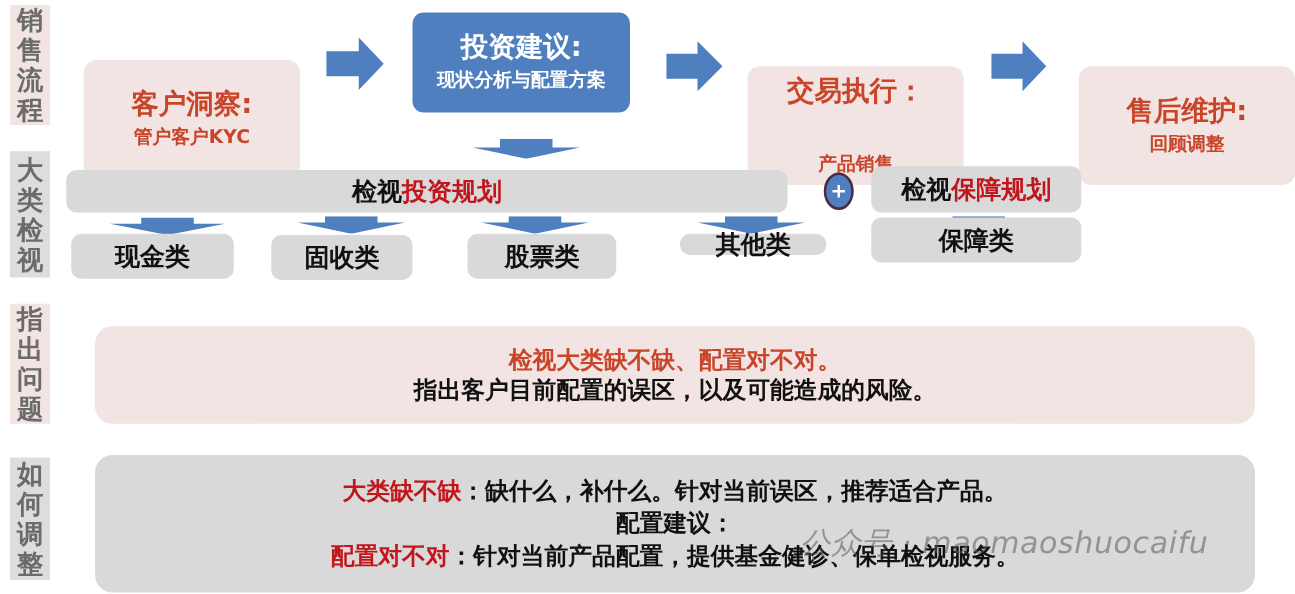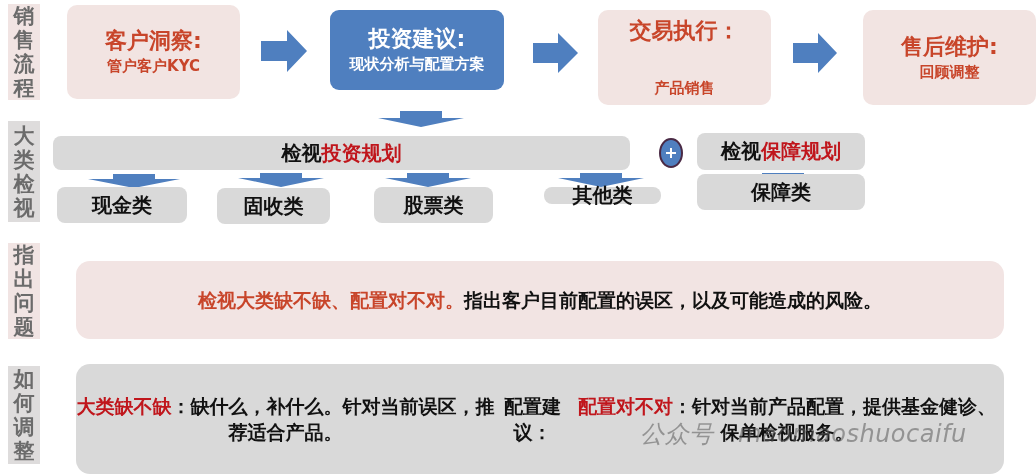--- a/index.html
+++ b/index.html
@@ -4,28 +4,28 @@
 <style>
   html, body { margin:0; padding:0; }
   body { width:1036px; height:475px; background:#ffffff; position:relative; overflow:hidden;
          font-family:"DejaVu Sans","Liberation Sans",sans-serif; font-weight:bold; }
   .abs { position:absolute; }
   .rowlabel { position:absolute; left:8px; width:32px; display:flex; flex-direction:column; align-items:center; justify-content:center;
               color:#6b6b6b; font-size:21px; line-height:24px; }
   .rowlabel.pink { background:#f1e4e3; }
   .rowlabel.gray { background:#dedcdc; }
   .stage { position:absolute; border-radius:10px; display:flex; flex-direction:column; align-items:center; justify-content:center; text-align:center; }
-  .stage.pink { background:#f2e4e2; color:#c8452a; }
+  .stage.pink { background:#f2e4e2; color:#c8452a;margin-top:43px; }
   .stage.blue { background:#4f7fbf; color:#ffffff; border-radius:9px; }
   .stage .t { font-size:22px; line-height:28px; }
   .stage .s { font-size:15px; line-height:22px; }
   .pill { position:absolute; background:#d9d9d9; border-radius:8px; display:flex; align-items:center; justify-content:center; color:#111; font-size:20px; }
   .red { color:#c0161c; }
   .orange { color:#c8452a; }
-  .panel { position:absolute; border-radius:14px; display:flex; align-items:center; justify-content:center; text-align:center; }
+  .panel { position:absolute; border-radius:14px; display:flex; flex-direction:column; align-items:center; justify-content:center; text-align:center; }
   .watermark { position:absolute; color:rgba(90,90,90,0.55); font-weight:normal; font-size:24px; letter-spacing:0.5px;font-style:italic; }
 </style>
 </head>
 <body>
 
 <div class="rowlabel pink" style="top:4px;height:96px;">
   <span>销</span>
   <span>售</span>
   <span>流</span>
   <span>程</span>

